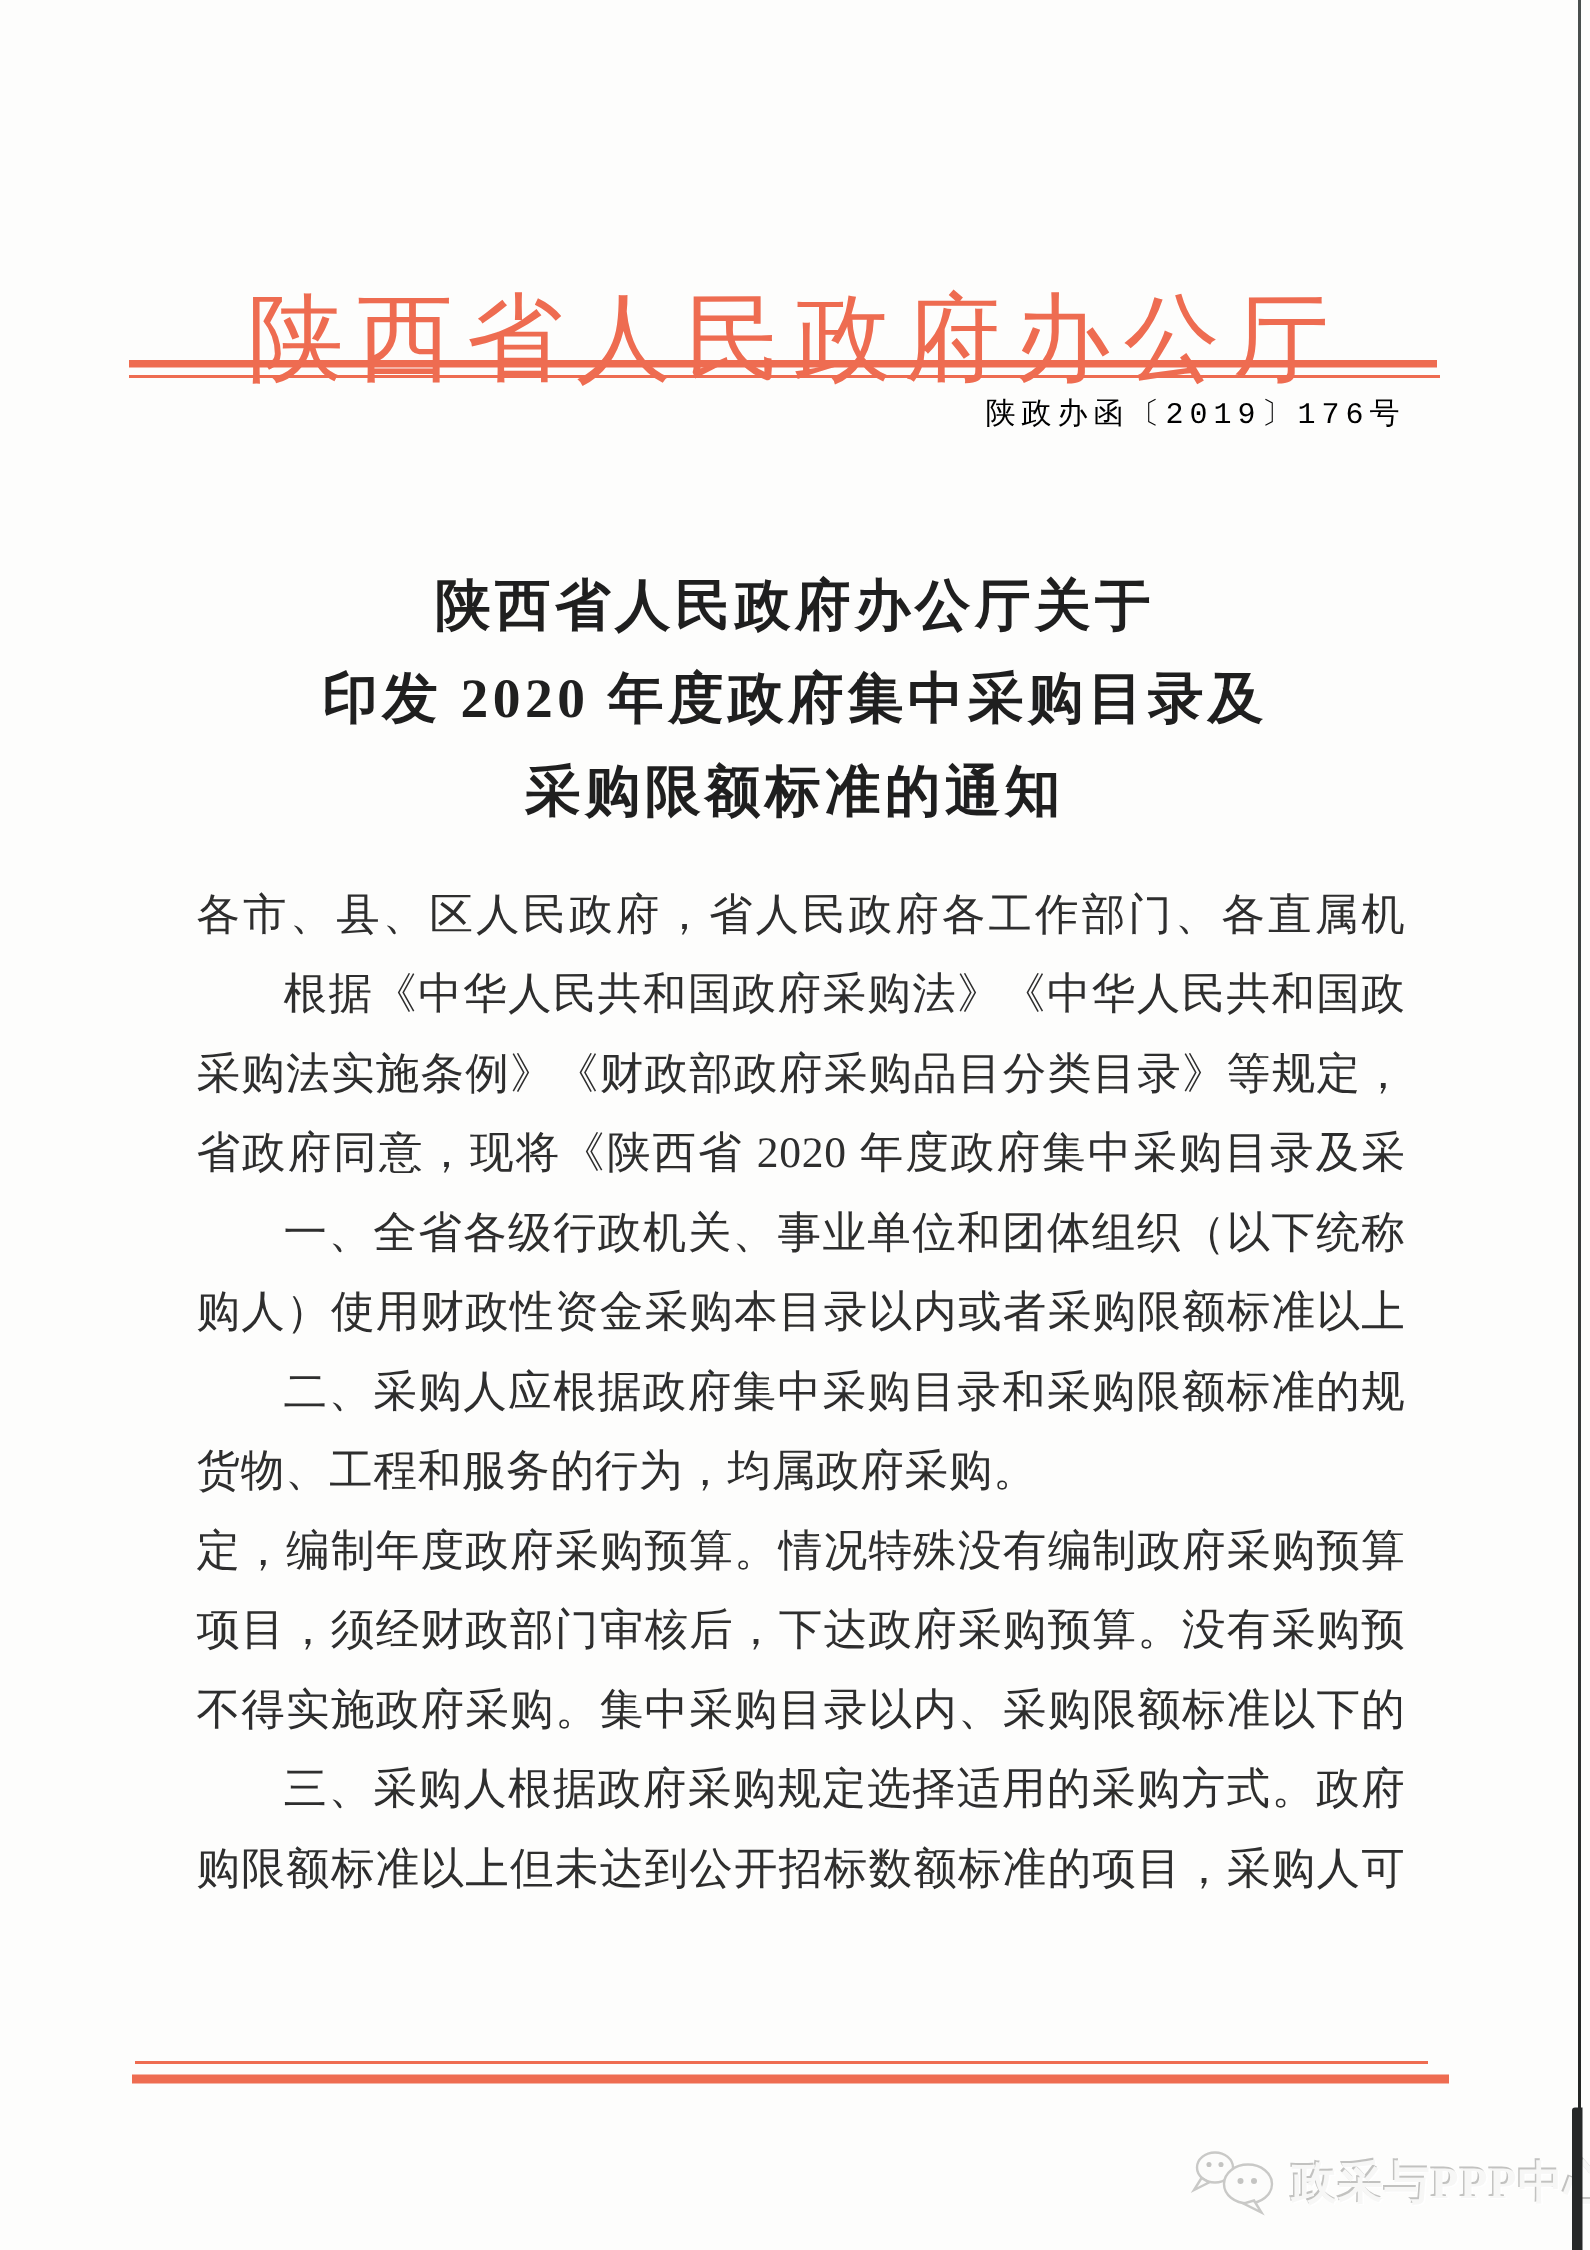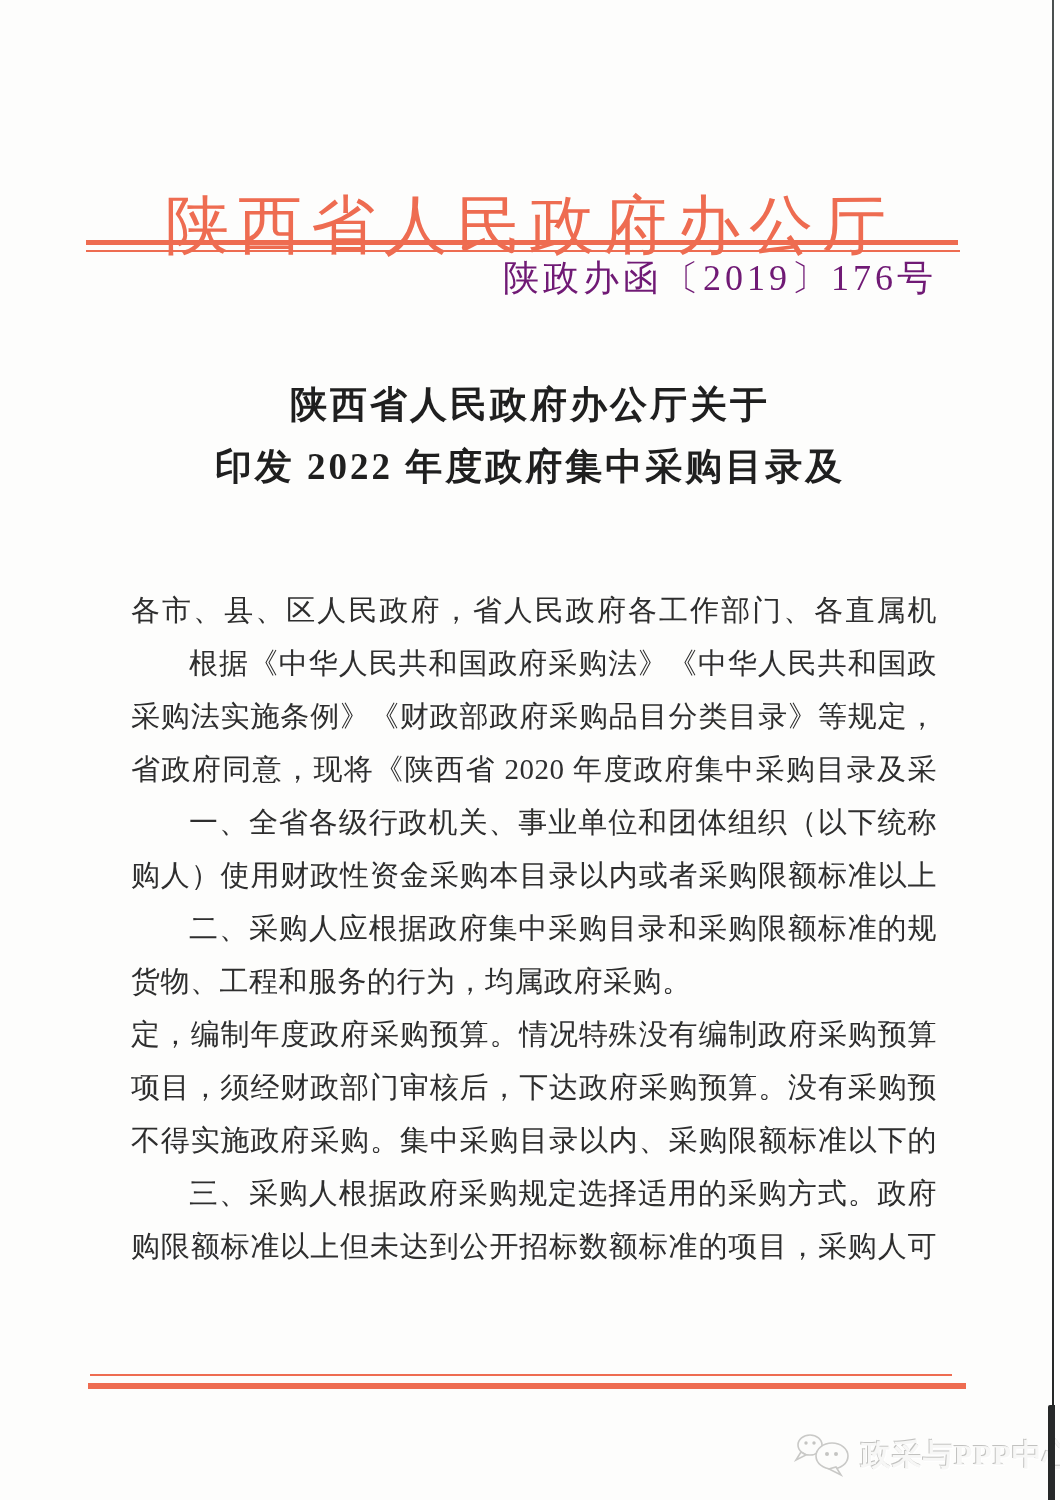--- a/index.html
+++ b/index.html
@@ -37,24 +37,25 @@
   .rule-top-thin   { left: 86px;  top: 250px;  width: 874px; height: 2px; }
   .rule-bot-thin   { left: 90px;  top: 1374px; width: 862px; height: 2px; }
   .rule-bot-thick  { left: 88px;  top: 1383px; width: 878px; height: 6px; }
 
   .doc-number {
     position: absolute;
     top: 258px;
     right: 123px;
     height: 40px;
     line-height: 40px;
-    font-size: 36px;
+    font-size: 20px;
     letter-spacing: 4px;
-    color: #701a75;
+    color: #000000;
     white-space: nowrap;
+    font-family: Liberation Mono, monospace;
   }
 
   
   .title-block {
     position: absolute;
     top: 374px;
     left: 0;
     width: 1060px;
     text-align: center;
     color: #1f1f1f;
@@ -135,21 +136,22 @@
 
   <div class="masthead">陕西省人民政府办公厅</div>
 
   <div class="rule rule-top-thick"></div>
   <div class="rule rule-top-thin"></div>
 
   <div class="doc-number">陕政办函〔2019〕176号</div>
 
   <div class="title-block" id="title-lines">
       <div class="title-line">陕西省人民政府办公厅关于</div>
-      <div class="title-line">印发 2022 年度政府集中采购目录及</div>
+      <div class="title-line">印发 2020 年度政府集中采购目录及</div>
+      <div class="title-line">采购限额标准的通知</div>
     </div>
 
   <div class="body-block" id="body-lines">
       <div class="body-line fill">各市、县、区人民政府，省人民政府各工作部门、各直属机构：</div>
       <div class="body-line fill indent">根据《中华人民共和国政府采购法》《中华人民共和国政府</div>
       <div class="body-line fill">采购法实施条例》《财政部政府采购品目分类目录》等规定，经</div>
       <div class="body-line fill">省政府同意，现将《陕西省 2020 年度政府集中采购目录及采购</div>
       <div class="body-line fill indent">一、全省各级行政机关、事业单位和团体组织（以下统称采</div>
       <div class="body-line fill">购人）使用财政性资金采购本目录以内或者采购限额标准以上的</div>
       <div class="body-line fill indent">二、采购人应根据政府集中采购目录和采购限额标准的规</div>

